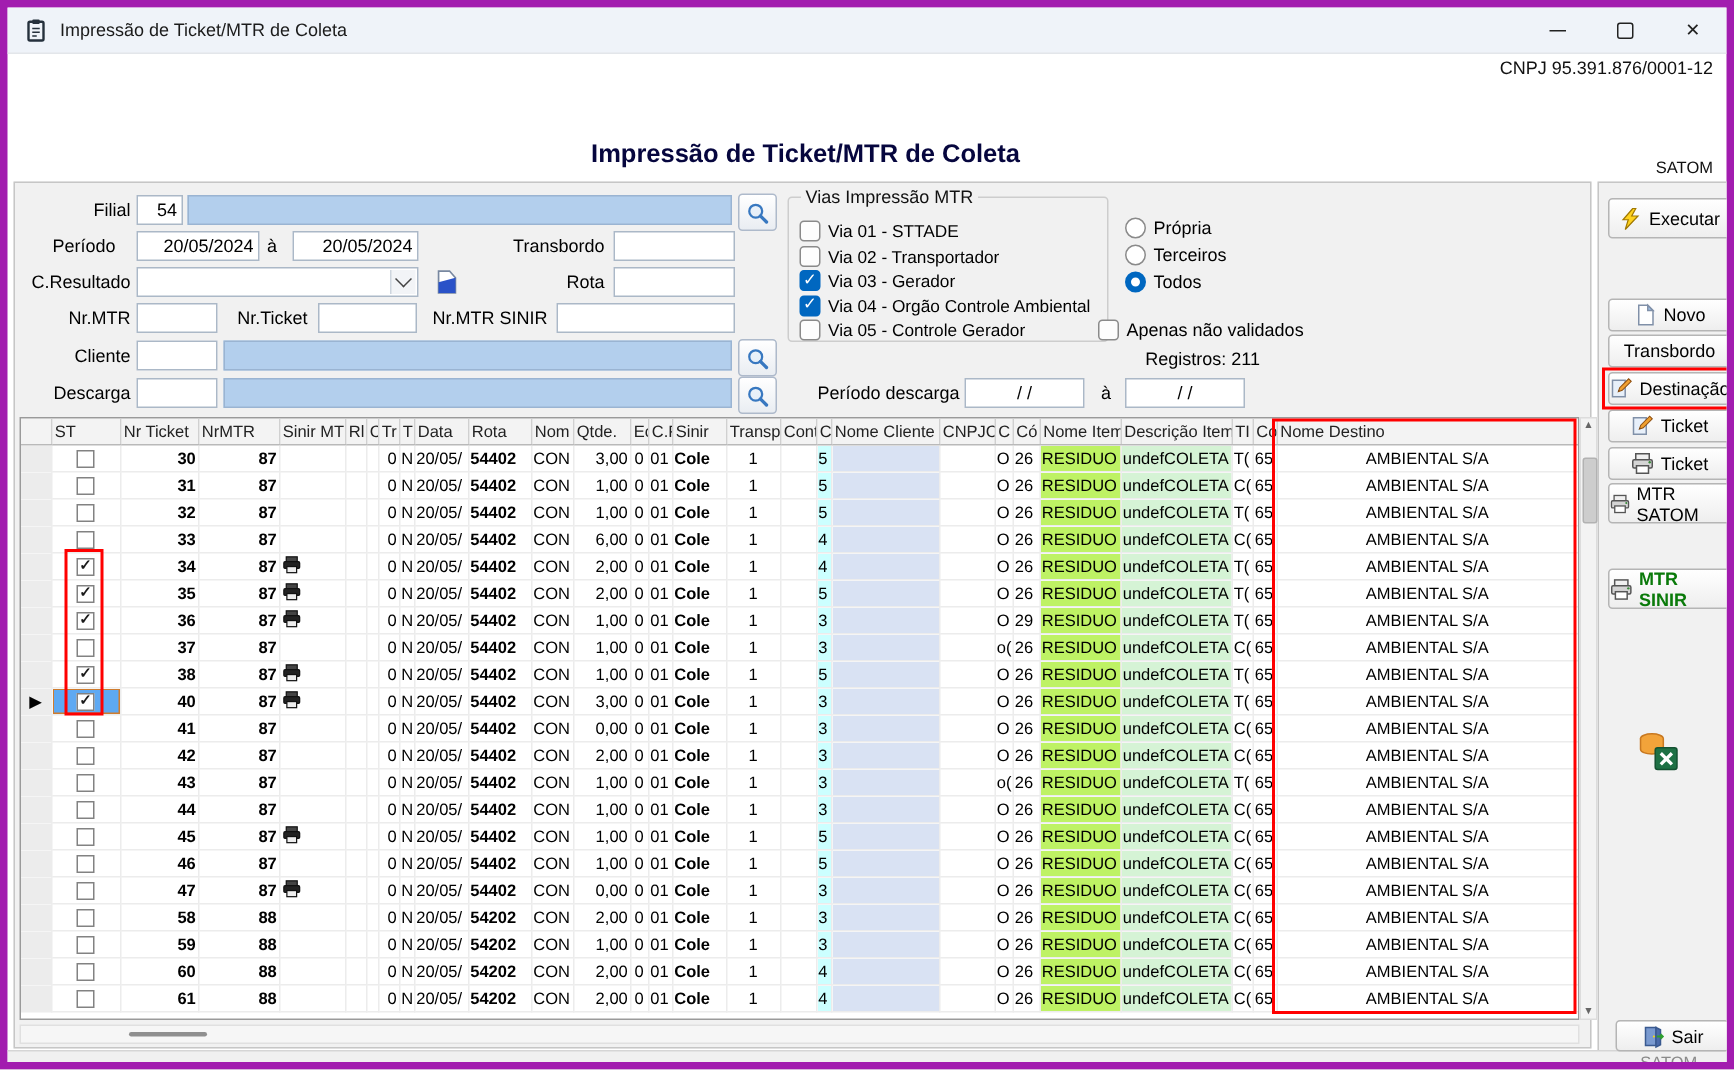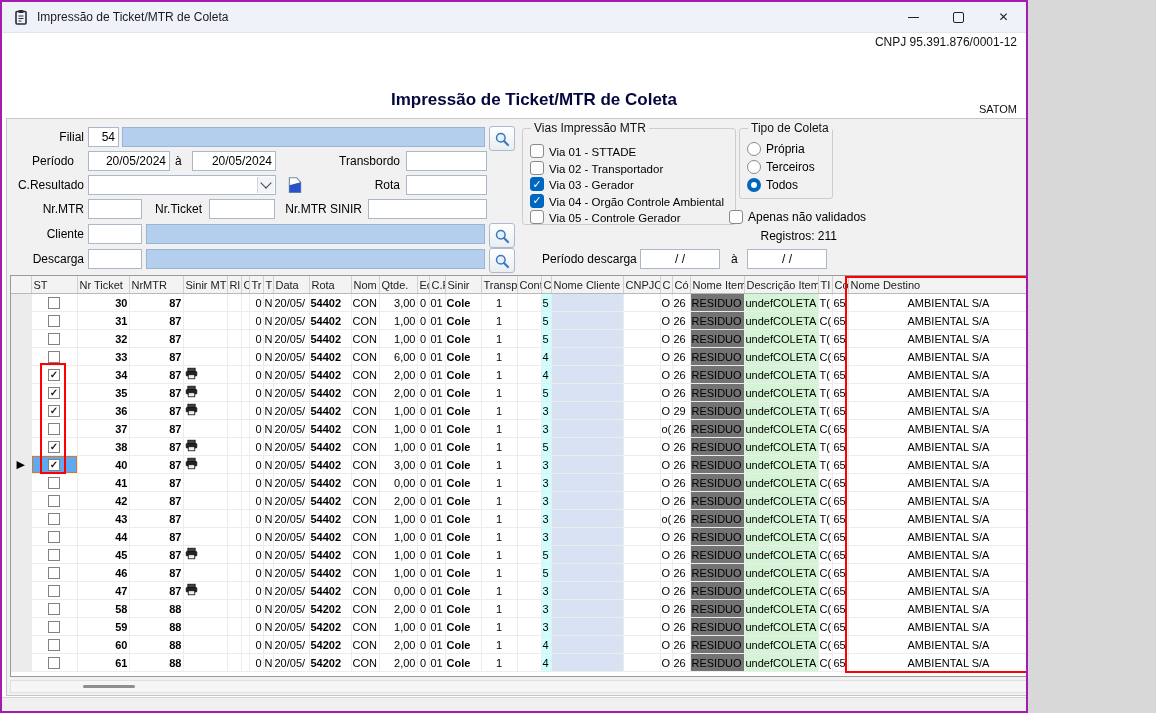--- a/index.html
+++ b/index.html
@@ -1,16 +1,16 @@
 <!DOCTYPE html>
 <html><head>
 <meta charset="utf-8">
 <style>
   html,body{margin:0;padding:0;background:#d8d8d8;font-family:"Liberation Sans",sans-serif;}
-  #win{position:relative;width:1028px;height:713px;background:#ffffff;border:2px solid #a21caf;
+  #win{position:relative;width:1156px;height:713px;background:#ffffff;border:5px solid #a21caf;
        box-sizing:border-box;overflow:hidden;}
   
   .titlebar{position:absolute;left:0;top:0;width:100%;height:30px;background:#eff3f9;
             border-bottom:1px solid #e3e6ea;display:flex;align-items:center;}
   .titlebar .appicon{margin-left:11px;display:flex;align-items:center;}
   .titlebar .ttext{margin-left:8px;font-size:12px;color:#1b1b1b;}
   .wbtns{position:absolute;right:0;top:0;height:30px;display:flex;}
   .wbtn{width:45px;height:30px;display:flex;align-items:center;justify-content:center;
         font-size:12px;color:#222;cursor:default;}
   .glyph-min{width:11px;border-top:1px solid #222;display:inline-block;}
@@ -72,21 +72,21 @@
   table.g td{height:17px;border-right:1px solid #ececec;border-bottom:1px solid #ececec;
              font-size:11px;color:#000;padding:0 1px;overflow:hidden;white-space:nowrap;}
   td.c-gut{background:#ececec;border-right:1px solid #bdbdbd;text-align:center;font-size:8px;color:#000;}
   th.c-gut{background:#ececec;}
   td.c-ticket{color:#d90000;font-weight:bold;text-align:right;padding-right:6px;}
   td.c-mtr{color:#00189e;font-weight:bold;text-align:right;padding-right:4px;}
   td.c-rota{font-weight:bold;}
   td.c-tipo{color:#007a00;font-weight:bold;}
   td.c-cyan{background:#ccffff;color:#0a6a6a;}
   td.c-cli{background:#d9e2f3;}
-  td.c-item{background:#737373;margin-top:32px;}
+  td.c-item{background:#bef264;margin-top:32px;}
   td.c-desc{background:#d5f3d5;}
   td.t-r{text-align:right;padding-right:2px;}
   td.t-c{text-align:center;}
   td.cur-st{background:#5ea9f2;box-shadow:inset 0 0 0 1px #cf7c2e;}
   .gcb{width:12px;height:12px;background:#fff;border:1px solid #828282;box-sizing:border-box;
        margin:0 auto;display:flex;align-items:center;justify-content:center;
        font-size:10px;font-weight:bold;color:#1a1a1a;line-height:1;}
   
   .vsb{position:absolute;left:1048px;top:273px;width:12px;height:402px;background:#f3f3f3;
        border:1px solid #dcdcdc;box-sizing:border-box;}
@@ -213,23 +213,20 @@
       <div class="ckrow" style="left:528px;top:191.5px;">
         <span class="ck on">✓</span>
         <span class="cktext">Via 04 - Orgão Controle Ambiental</span>
       </div>
       <div class="ckrow" style="left:528px;top:208px;">
         <span class="ck"></span>
         <span class="cktext">Via 05 - Controle Gerador</span>
       </div>
     </div>
 
-  <div class="gbox" style="left:737px;top:126px;width:94px;height:71px;">
-    <span class="gtitle">Tipo de Coleta</span>
-  </div>
   <div id="tipo-items">
       <div class="ckrow" style="left:745px;top:140px;">
         <span class="radio"></span>
         <span class="cktext" style="font-size:12px;">Própria</span>
       </div>
       <div class="ckrow" style="left:745px;top:158px;">
         <span class="radio"></span>
         <span class="cktext" style="font-size:12px;">Terceiros</span>
       </div>
       <div class="ckrow" style="left:745px;top:176px;">

